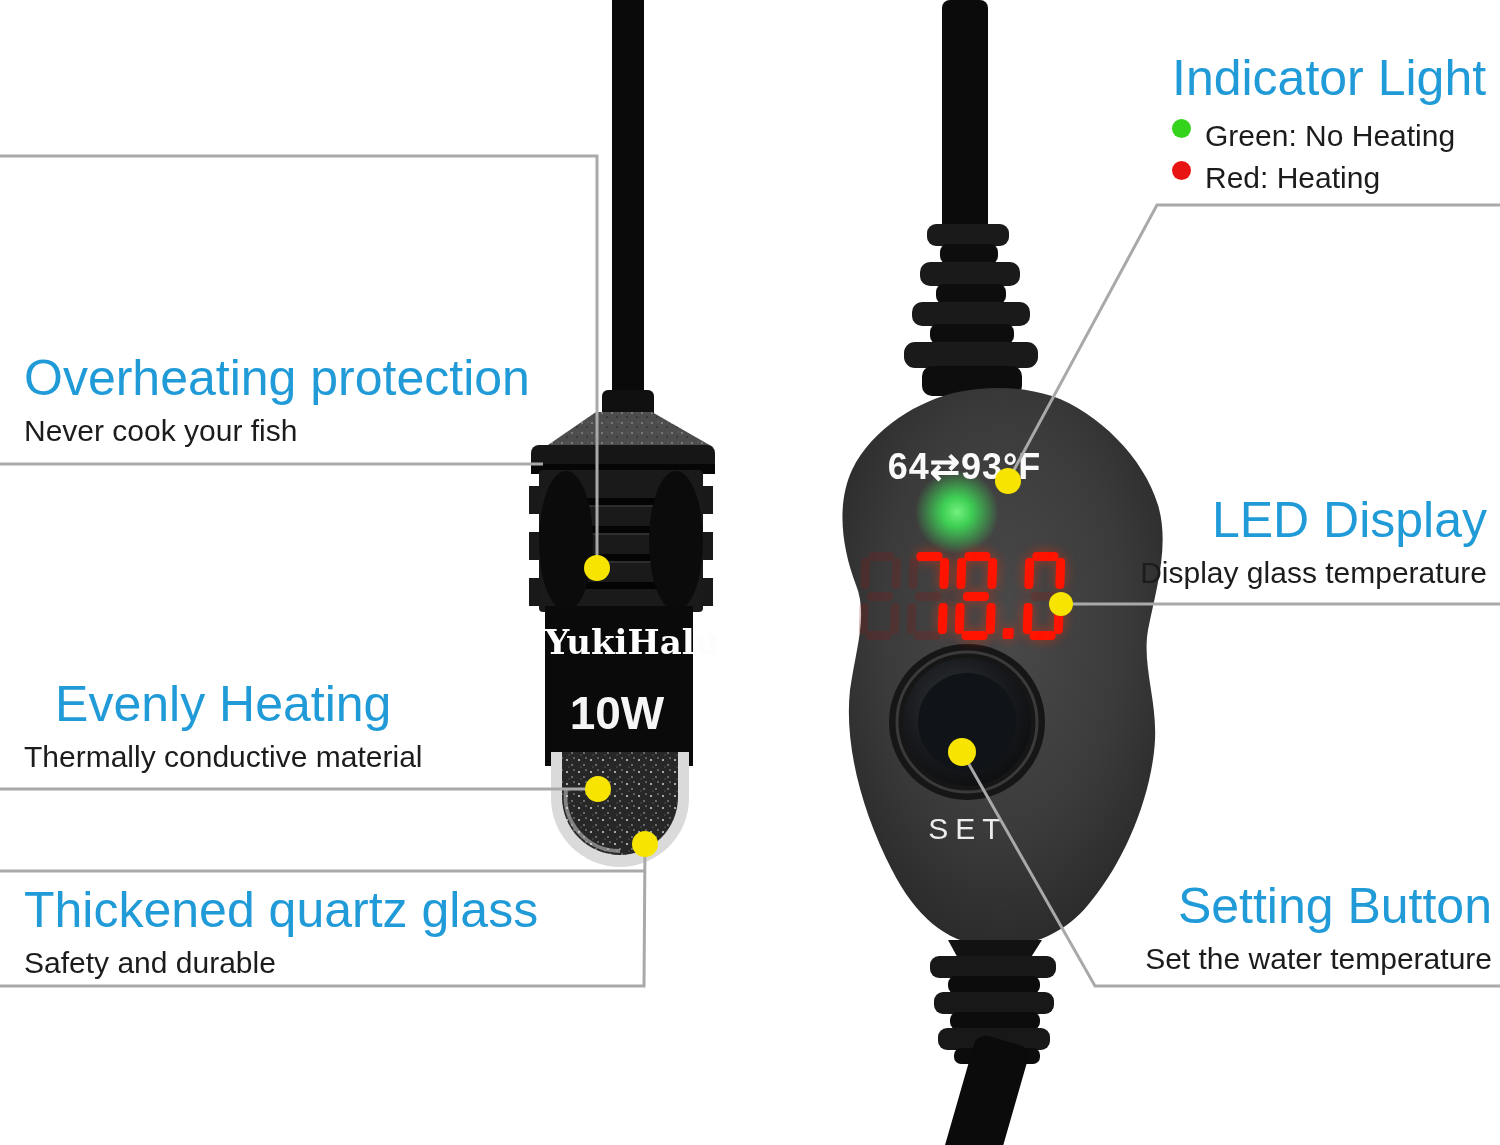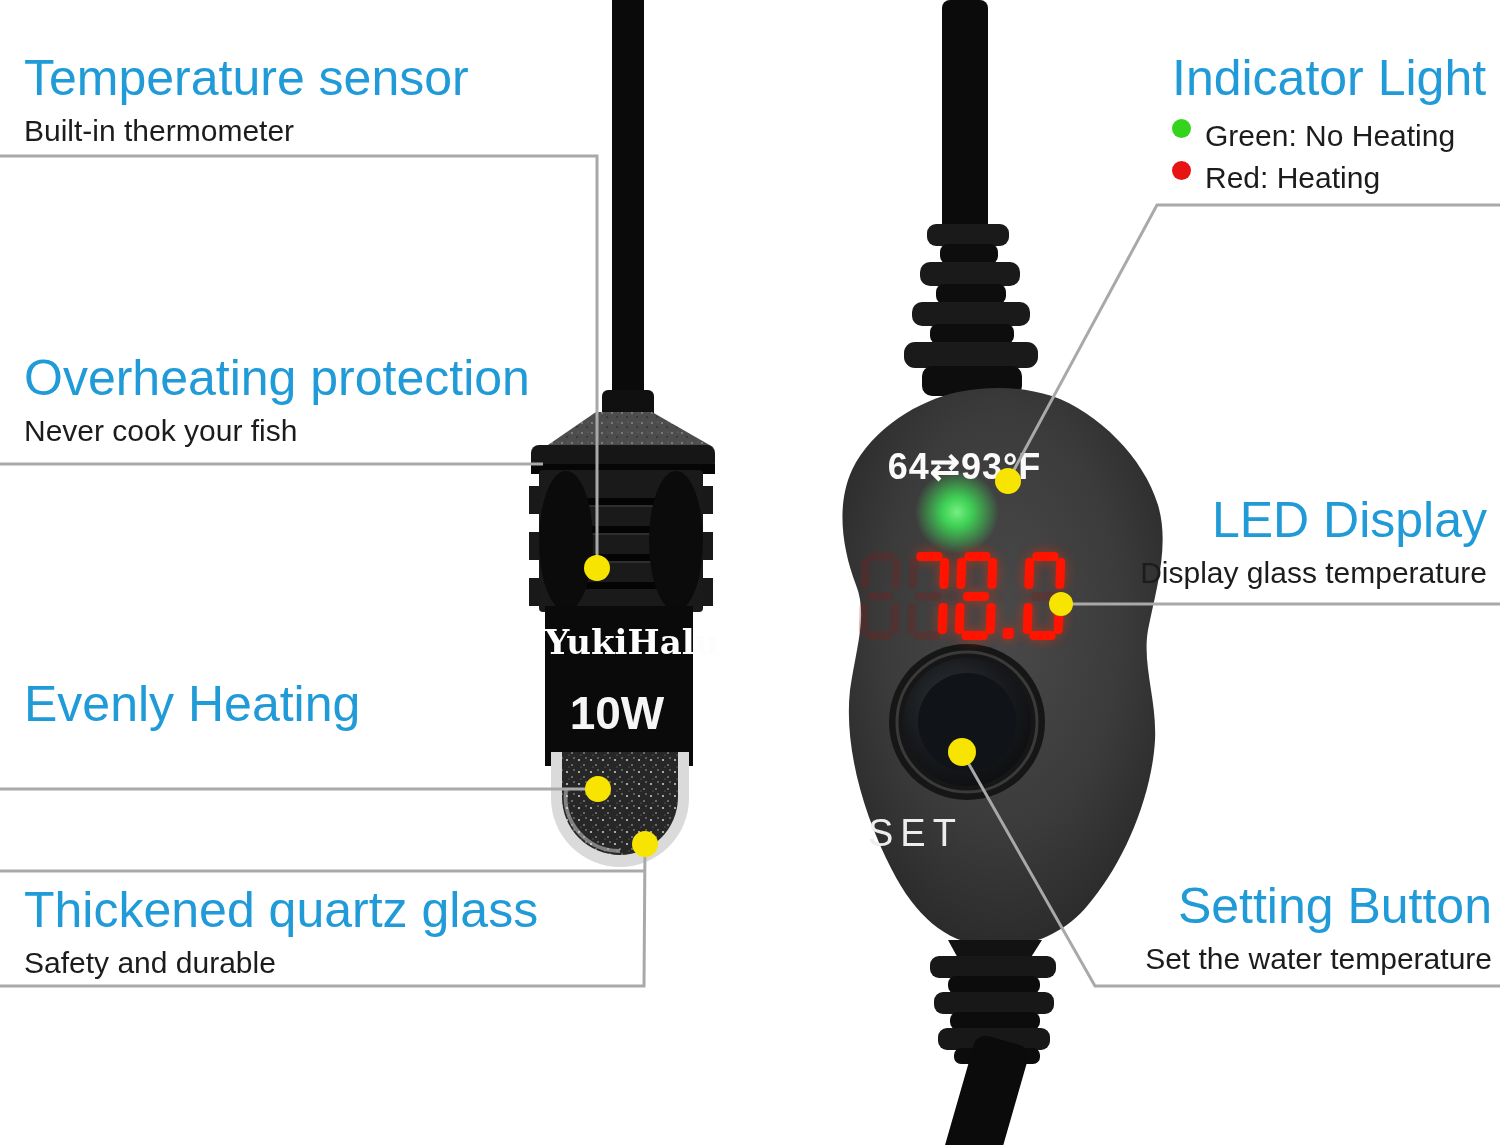--- a/index.html
+++ b/index.html
@@ -15,22 +15,22 @@
   .callout.right{text-align:right;}
 
   .legend{margin-top:14px;}
   .legend-row{display:flex;align-items:flex-start;margin-top:7px;}
   .legend-dot{width:19px;height:19px;border-radius:50%;margin-right:14px;flex:0 0 auto;}
   .legend-label{font-size:30px;color:#1c1c1c;line-height:1.15;}
 
   
   .range-label{position:absolute;left:852px;top:446px;width:225px;text-align:center;
     font-size:36px;font-weight:bold;color:#fafafa;letter-spacing:1px;}
-  .set-label{position:absolute;left:868px;top:812px;width:200px;text-align:left;
-    font-size:38px;color:#ededed;letter-spacing:7px;}
+  .set-label{position:absolute;left:868px;top:812px;width:200px;text-align:center;
+    font-size:30px;color:#ededed;letter-spacing:7px;}
   .brand-label{position:absolute;left:545px;top:622px;width:148px;text-align:center;
     font-family:"DejaVu Serif",serif;font-size:34px;font-weight:bold;color:#fdfdfd;}
   .watt-label{position:absolute;left:545px;top:686px;width:144px;text-align:center;
     font-size:46px;font-weight:bold;color:#f5f5f5;}
 
   
   #led-display{position:absolute;left:860px;top:552px;display:flex;gap:8px;height:88px;transform:skewX(-2deg);}
   .sdigit{position:relative;width:40px;height:88px;flex:0 0 auto;}
   .sg{position:absolute;border-radius:4px;background:rgba(130,30,25,0.28);}
   .sg-a,.sg-g,.sg-d{left:7px;width:26px;height:9px;}
@@ -224,32 +224,29 @@
     <polyline class="cline" points="962,752 1095,986 1500,986"></polyline>
 
     <circle class="cdot" cx="597" cy="568" r="13"></circle>
     <circle class="cdot" cx="598" cy="789" r="13"></circle>
     <circle class="cdot" cx="645" cy="844" r="13"></circle>
     <circle class="cdot" cx="1008" cy="481" r="13"></circle>
     <circle class="cdot" cx="1061" cy="604" r="12"></circle>
     <circle class="cdot" cx="962" cy="752" r="14"></circle>
   </svg>
 
-  <div class="callout" style="left:24px;top:52px;">
-    <h1>Temperature sensor</h1>
-    <p>Built-in thermometer</p>
-  </div>
 
   <div class="callout" style="left:24px;top:352px;">
     <h1>Overheating protection</h1>
     <p>Never cook your fish</p>
   </div>
 
   <div class="callout" style="left:24px;top:678px;text-align:center;">
     <h1>Evenly Heating</h1>
+    <p>Thermally conductive material</p>
   </div>
 
   <div class="callout" style="left:24px;top:884px;">
     <h1>Thickened quartz glass</h1>
     <p>Safety and durable</p>
   </div>
 
   <div class="callout" style="left:1172px;top:52px;">
     <h1>Indicator Light</h1>
     <div class="legend">

